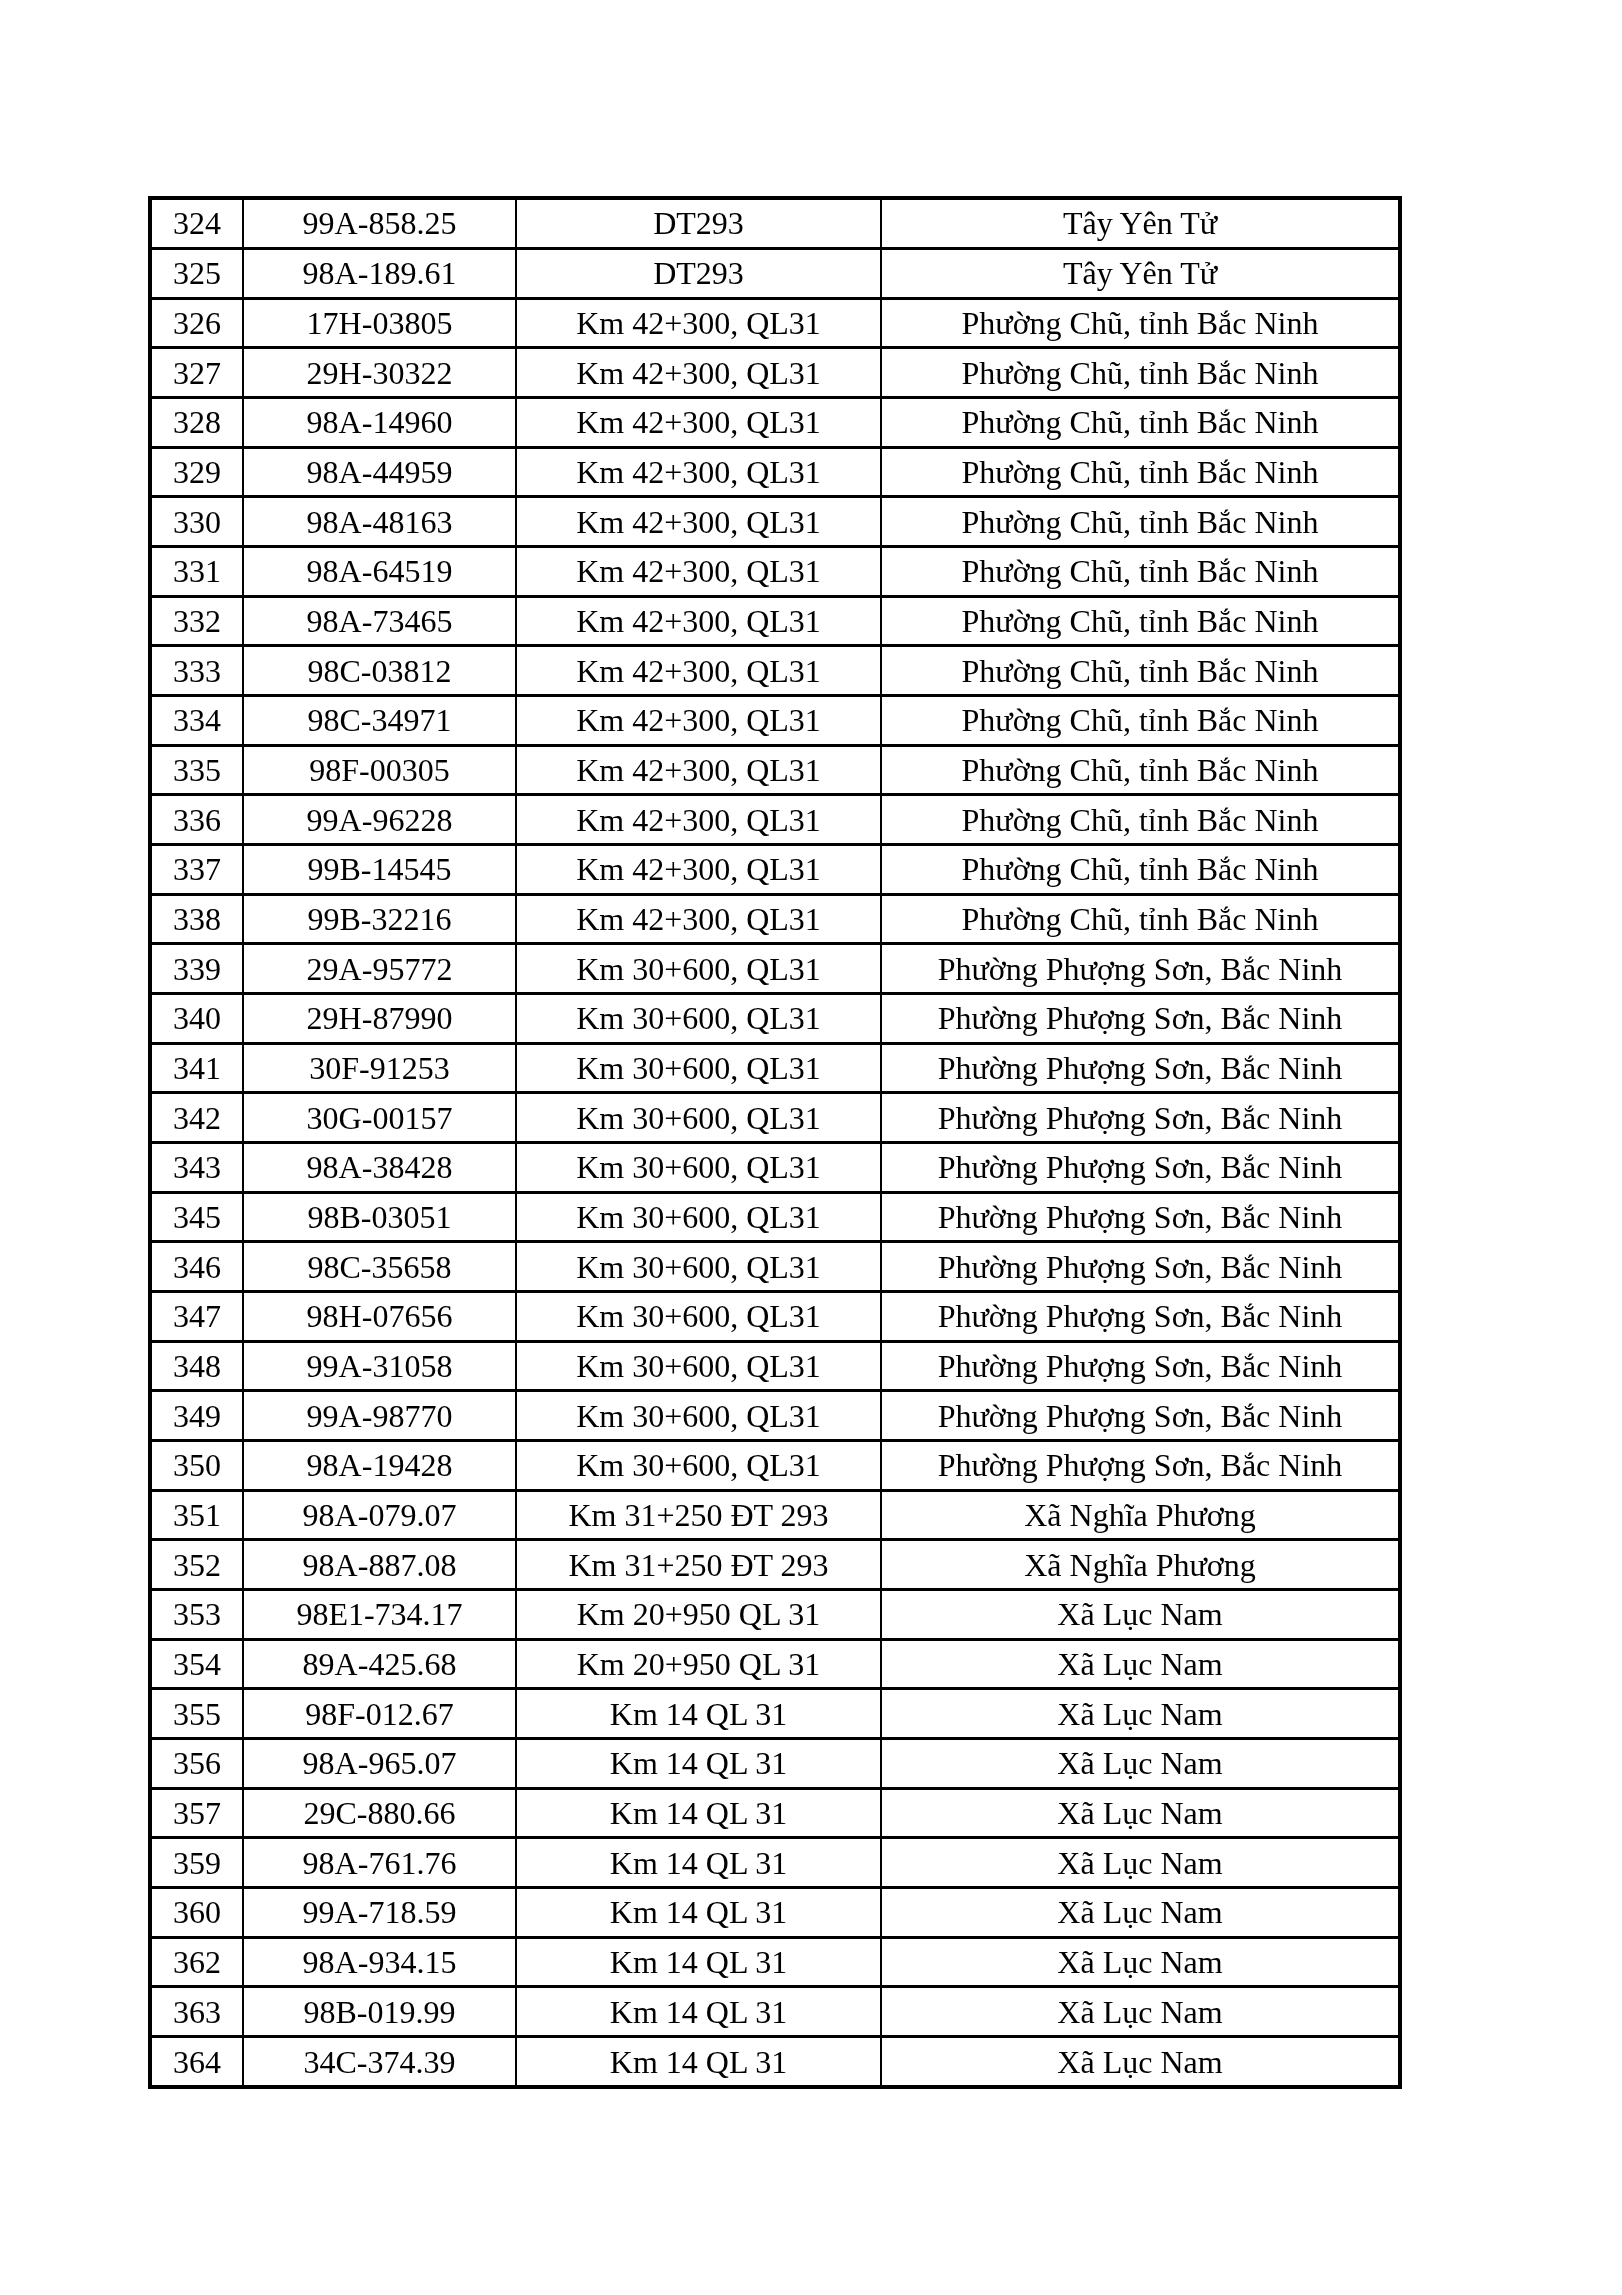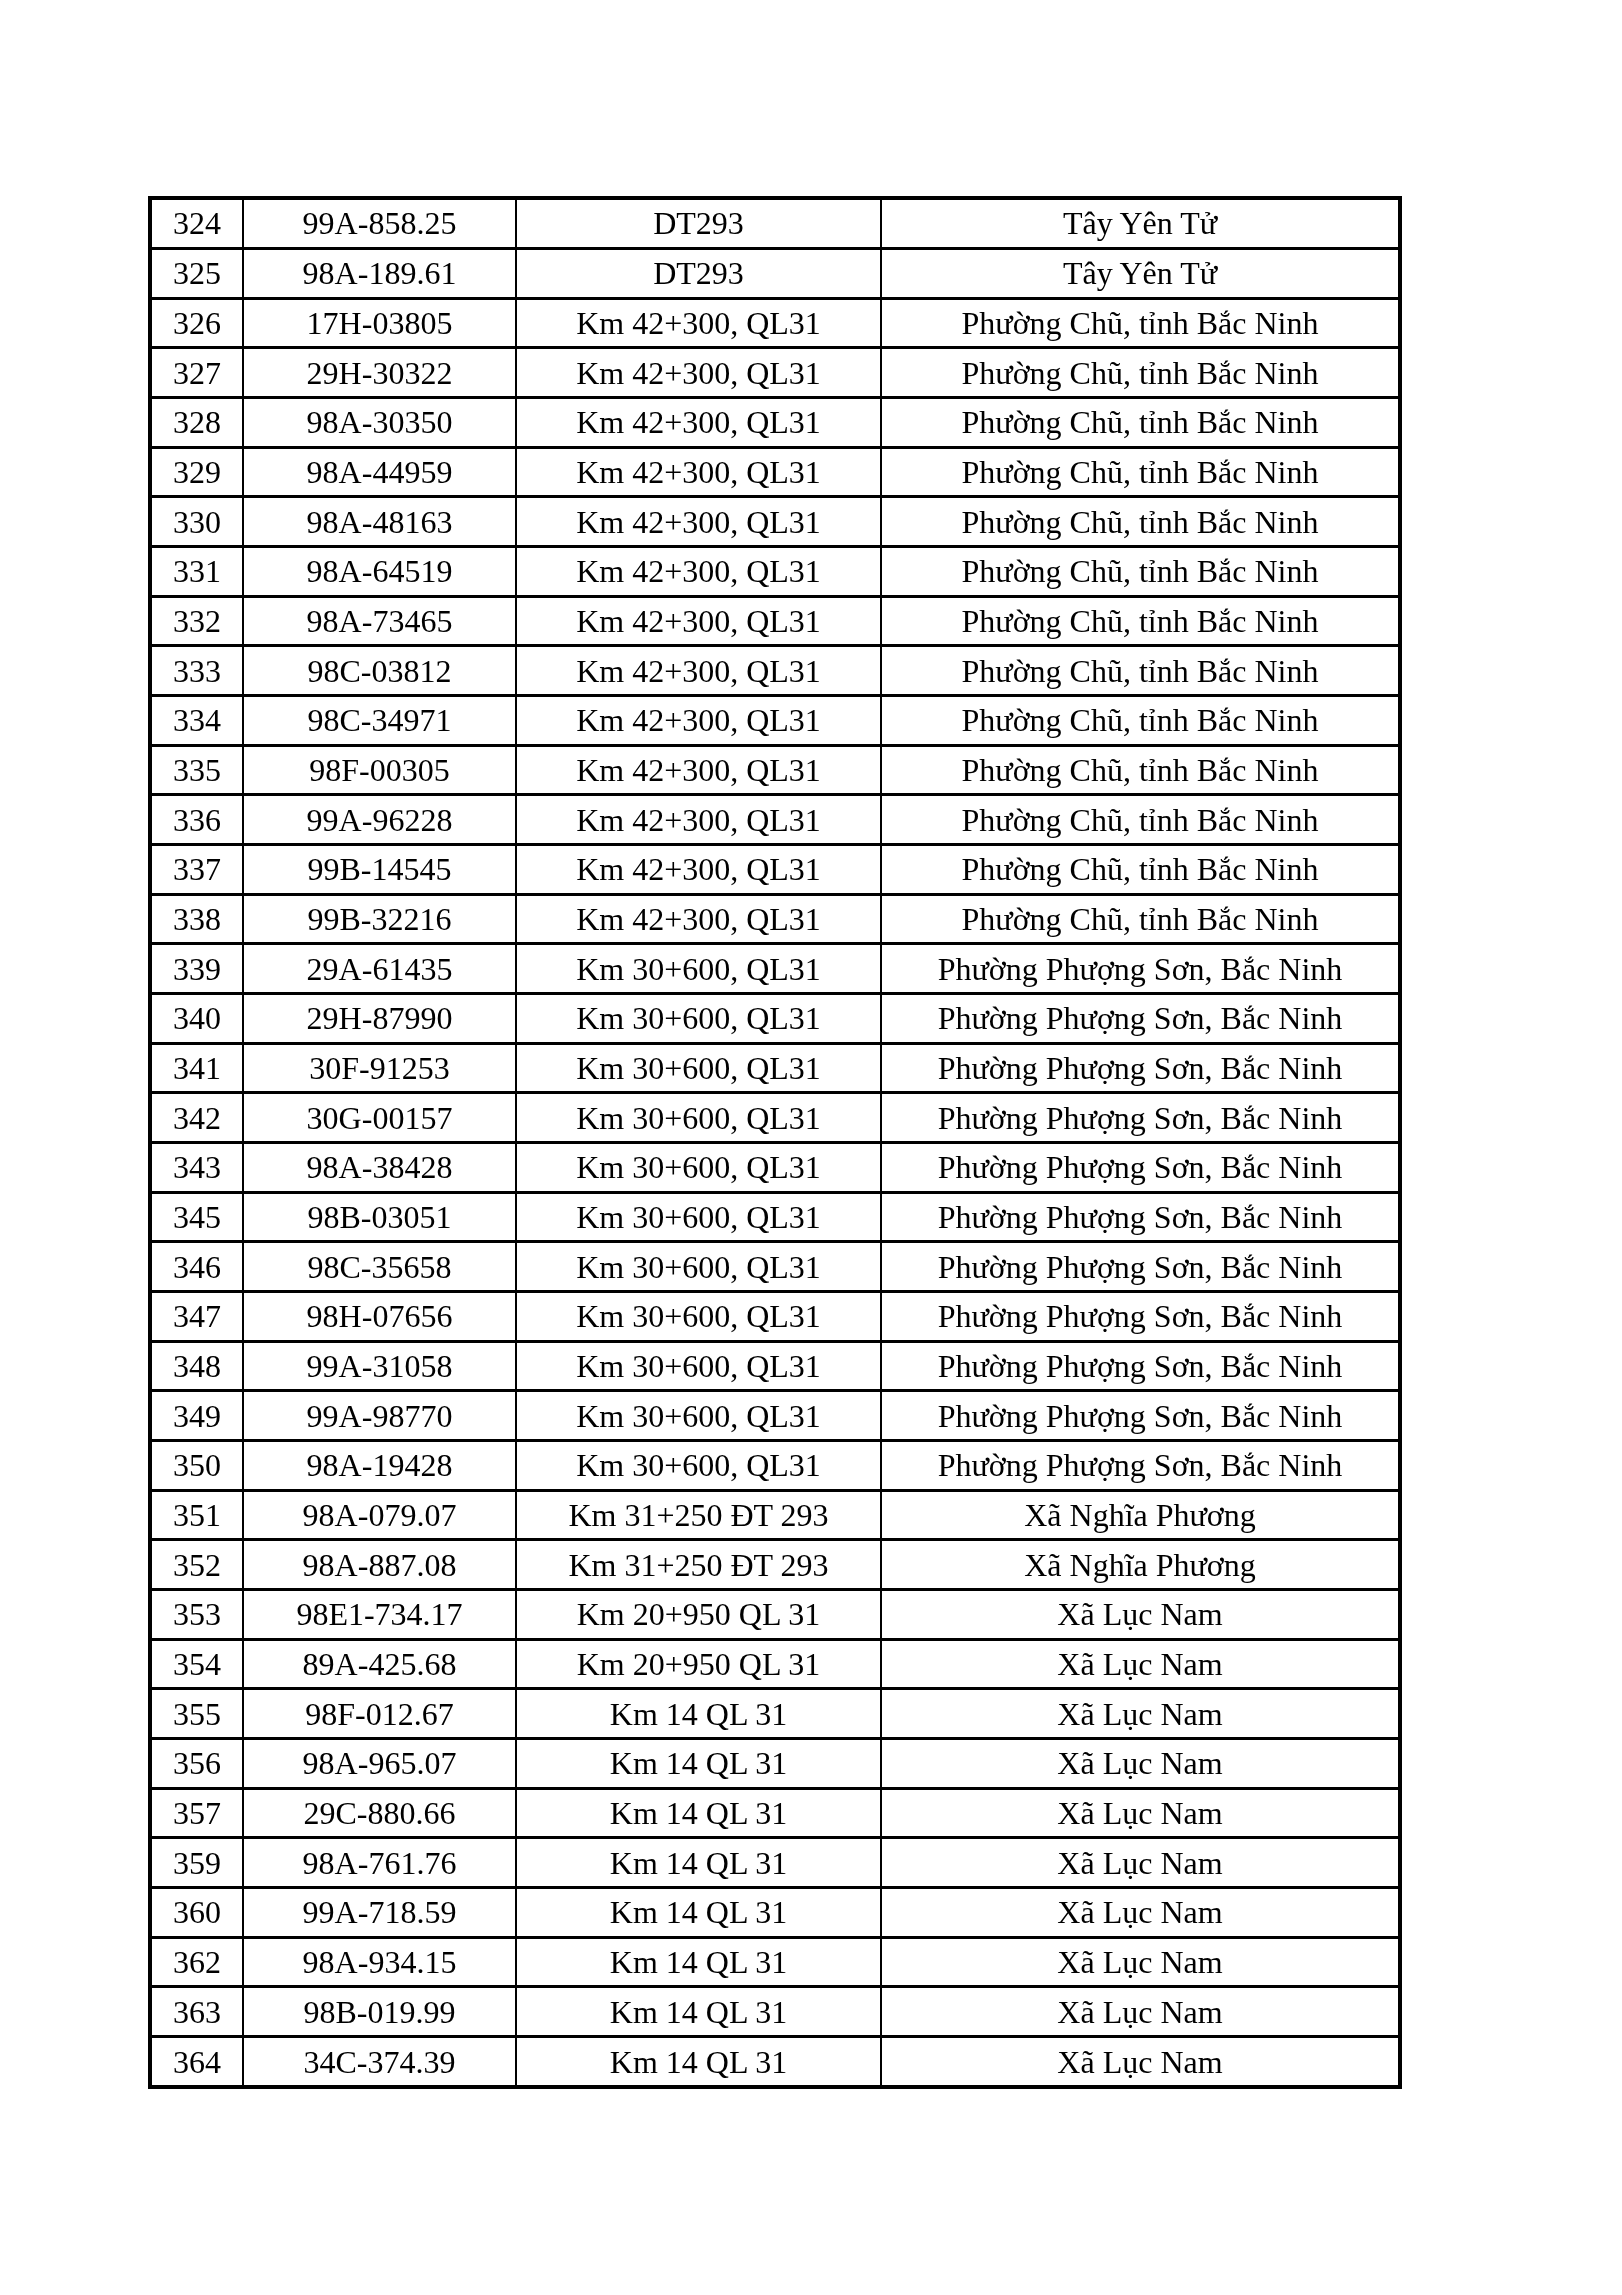--- a/index.html
+++ b/index.html
@@ -75,21 +75,21 @@
           <td>Phường Chũ, tỉnh Bắc Ninh</td>
         </tr>
         <tr>
           <td>327</td>
           <td>29H-30322</td>
           <td>Km 42+300, QL31</td>
           <td>Phường Chũ, tỉnh Bắc Ninh</td>
         </tr>
         <tr>
           <td>328</td>
-          <td>98A-30350</td>
+          <td>98A-14960</td>
           <td>Km 42+300, QL31</td>
           <td>Phường Chũ, tỉnh Bắc Ninh</td>
         </tr>
         <tr>
           <td>329</td>
           <td>98A-44959</td>
           <td>Km 42+300, QL31</td>
           <td>Phường Chũ, tỉnh Bắc Ninh</td>
         </tr>
         <tr>
@@ -141,21 +141,21 @@
           <td>Phường Chũ, tỉnh Bắc Ninh</td>
         </tr>
         <tr>
           <td>338</td>
           <td>99B-32216</td>
           <td>Km 42+300, QL31</td>
           <td>Phường Chũ, tỉnh Bắc Ninh</td>
         </tr>
         <tr>
           <td>339</td>
-          <td>29A-61435</td>
+          <td>29A-95772</td>
           <td>Km 30+600, QL31</td>
           <td>Phường Phượng Sơn, Bắc Ninh</td>
         </tr>
         <tr>
           <td>340</td>
           <td>29H-87990</td>
           <td>Km 30+600, QL31</td>
           <td>Phường Phượng Sơn, Bắc Ninh</td>
         </tr>
         <tr>

